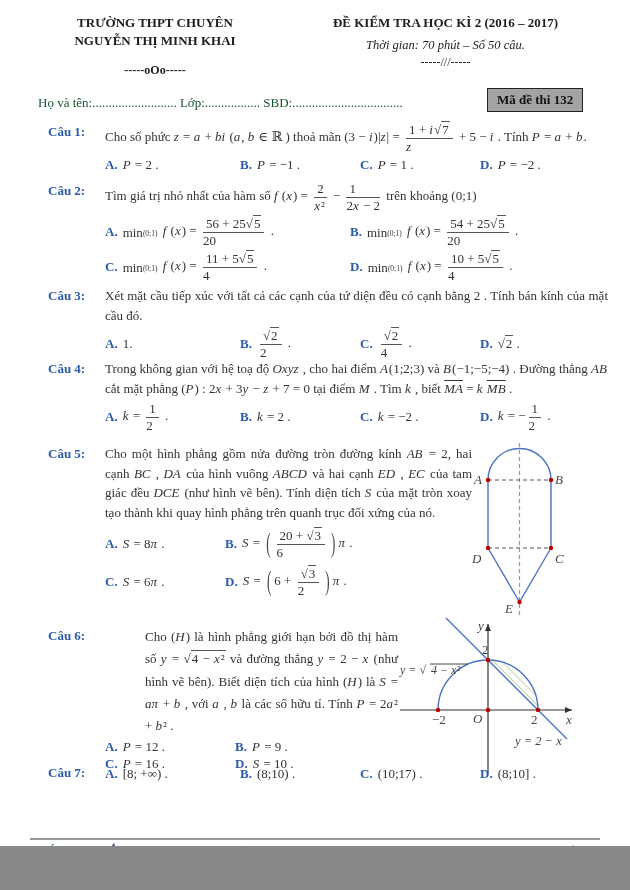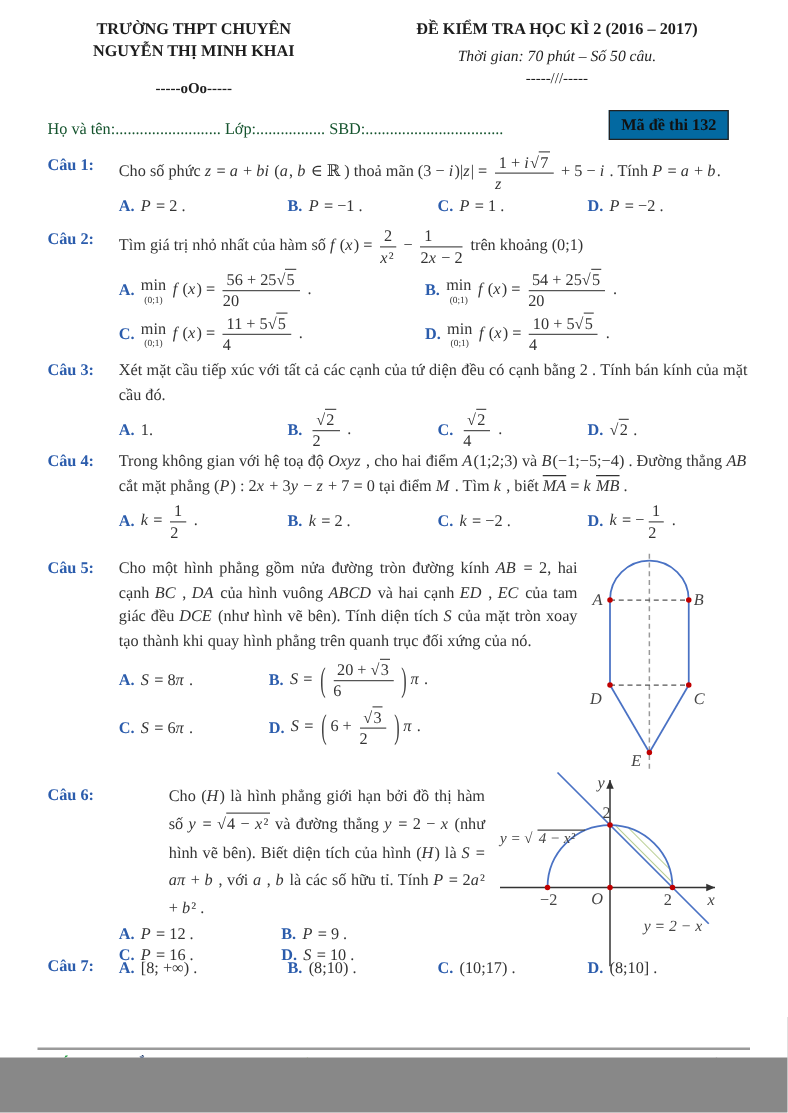--- a/index.html
+++ b/index.html
@@ -14,42 +14,42 @@
               font-weight:bold; color:#1d1d1d; font-size:13px; line-height:1.35; }
   .hdr-left .divider { margin-top:13px; font-size:12px; }
   .hdr-right { position:absolute; left:288px; top:14px; width:315px; text-align:center;
                color:#1d1d1d; font-size:13px; line-height:1.35; }
   .hdr-right .t1, .hdr-right .t2 { font-weight:bold; }
   .hdr-right .time { font-style:italic; margin-top:5px; font-weight:normal; font-size:12.5px; }
   .hdr-right .divider2 { margin-top:1px; font-size:12px; }
   .student { position:absolute; left:38px; top:95px; width:440px; color:#14532d;
              white-space:nowrap; overflow:hidden; }
   .code-box { position:absolute; left:487px; top:88px; border:1.5px solid #222;
-              padding:3px 9px; font-weight:bold; color:#111; background:#0369a1; }
-  
-  .q { position:absolute; left:38px; width:560px; padding-left:57px; }
+              padding:3px 9px; font-weight:bold; color:#111; background:#a3a3a3; }
+  
+  .q { position:absolute; left:48px; width:560px; padding-left:57px; }
   .qlabel { position:absolute; left:0; top:2px; font-weight:bold; color:#2b5cac; white-space:nowrap; }
   .qbody { text-align:justify; line-height:1.5; }
   .opts { display:flex; align-items:center; margin-top:3px; }
   .opt  { display:flex; align-items:center; gap:5px; }
   .okey { color:#2b5cac; font-weight:bold; }
   .w135 { width:135px; } .w120 { width:120px; } .w245 { width:245px; }
   .wq5  { width:120px; } .wq6  { width:130px; }
   .q5 { width:424px; } .q5 .opts { margin-top:6px; }
   .q6 { width:350px; } .q6 .qbody { line-height:1.72;margin-left:40px; } .q6 .opts { margin-top:1px; }
   
   em { font-style:italic; padding-right:1px; }
   .fr { display:inline-flex; flex-direction:column; vertical-align:middle;
         margin:0 3px; line-height:1.2; }
   .fn { display:block; border-bottom:1px solid #555; padding:0 3px; }
   .fd { display:block; }
   .sq { white-space:nowrap; }
   .ov { border-top:1px solid #555; padding:0 1px; }
   sup.sp { font-style:italic; font-size:9px; }
-  .mn  { display:inline-flex; flex-direction:column; align-items:center; vertical-align:middle;
+  .mn  { display:inline-flex; flex-direction:row; align-items:center; vertical-align:middle;
          line-height:1; margin-right:2px; }
   .mnb { font-size:7.5px; margin-top:2px; }
   .vec { font-style:italic; text-decoration:overline; }
   .bp  { display:inline-block; transform:scaleY(2.1); vertical-align:middle; margin:0 3px;
          font-weight:300; color:#444; }
   
   .fig { position:absolute; }
   .fig text { fill:#444; }
   
   .footer { position:absolute; left:30px; right:30px; top:838px; border-top:2px solid #9a9a9a;

